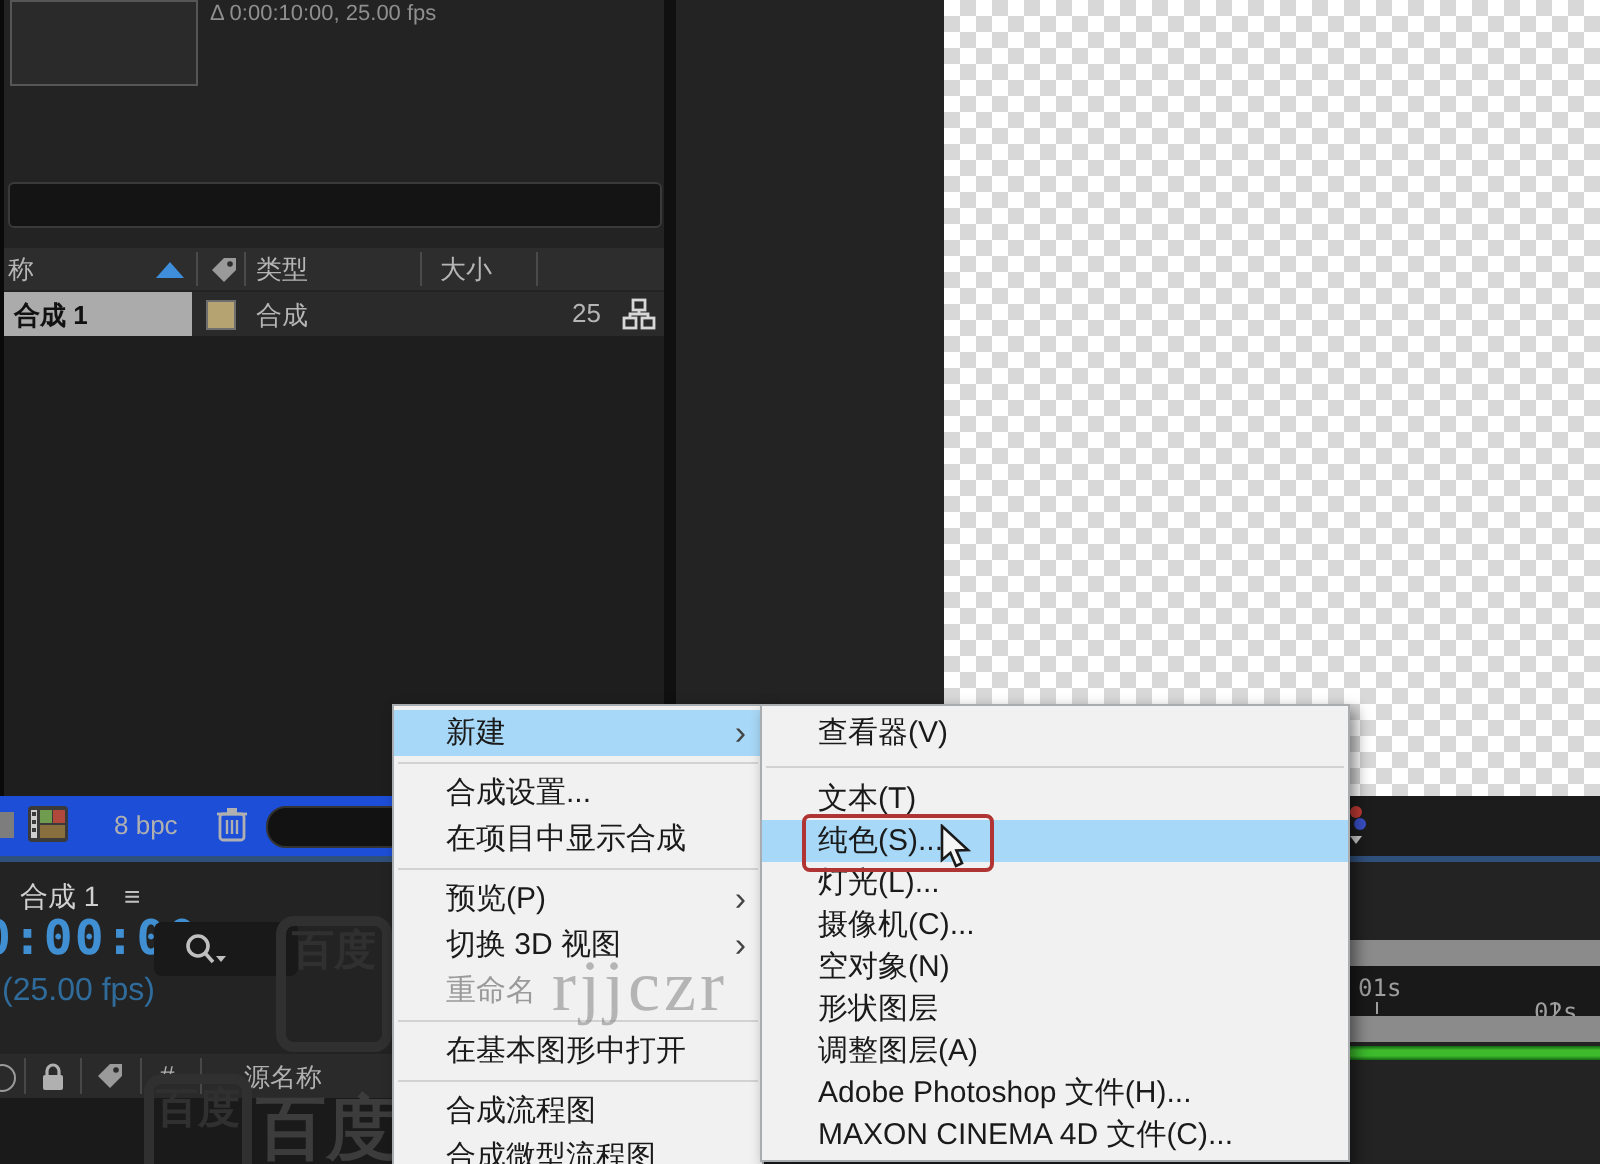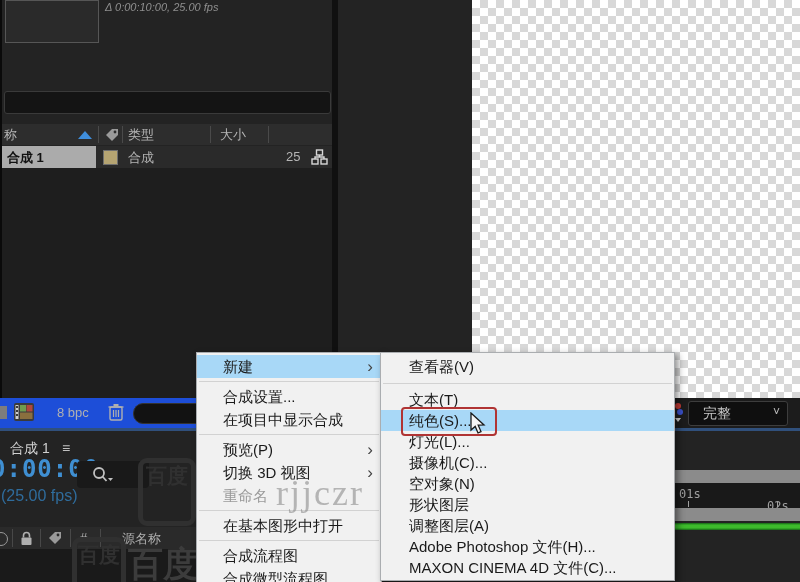--- a/index.html
+++ b/index.html
@@ -9,21 +9,21 @@
   .abs{position:absolute;}
 
   
   .checker{left:472px;top:0;width:328px;height:398px;
     background:conic-gradient(#d8d8d8 25%,#ffffff 0 50%,#d8d8d8 0 75%,#ffffff 0);
     background-size:16px 16px;}
 
   
   .project{left:0;top:0;width:332px;height:398px;background:#232323;border-left:2px solid #0a0a0a;}
   .thumb{left:3px;top:0;width:92px;height:41px;border:1px solid #565656;background:#2a2a2a;}
-  .info{left:103px;top:1px;font-size:11px;color:#8f8f8f;white-space:nowrap;font-style:italic;}
+  .info{left:103px;top:1px;font-size:11px;color:#8f8f8f;white-space:nowrap;}
   .searchpill{left:2px;top:91px;width:325px;height:21px;background:#141414;
     border:1px solid #3a3a3a;border-radius:3px;}
   .phead{left:0;top:124px;width:332px;height:21px;background:#2d2d2d;color:#b5b5b5;font-size:13px;}
   .phead .vdiv{position:absolute;top:2px;width:1px;height:17px;background:#4a4a4a;}
   .sorttri{position:absolute;left:76px;top:7px;width:0;height:0;
     border-left:7px solid transparent;border-right:7px solid transparent;border-bottom:8px solid #3f8edc;}
   .prow{left:0;top:146px;width:332px;height:22px;background:#2a2a2a;font-size:13px;color:#b5b5b5;}
   .selcell{position:absolute;left:0;top:0;width:94px;height:22px;background:#ababab;color:#111;}
   .selcell span{position:absolute;left:5px;top:3px;font-weight:bold;}
   .swatch{position:absolute;left:101px;top:4px;width:13px;height:13px;background:#b5a472;border:1px solid #6e6e6e;}
@@ -163,24 +163,20 @@
     </svg>
     <div class="pill2"></div>
   </div>
 
   <div class="abs toolbarR">
     <svg class="icon" style="left:340px;top:4px;" width="14" height="22" viewBox="0 0 14 22">
       <circle cx="6" cy="4" r="3" fill="#c23b35"></circle>
       <circle cx="8" cy="10" r="3" fill="#3a50c8"></circle>
       <path d="M3 16 L9 16 L6 20 Z" fill="#cfcfcf"></path>
     </svg>
-    <div class="qualbox">
-      <span class="ql">完整</span>
-      <span class="chev">˅</span>
-    </div>
   </div>
 
   <div class="abs blueline"></div>
 
   <div class="abs compL">
     <span class="comptab">合成 1</span>
     <span class="hamb">≡</span>
     <span class="timecode">0:00:00</span>
     <div class="magpill">
       <svg class="icon" style="left:14px;top:5px;" width="24" height="18" viewBox="0 0 24 18">

